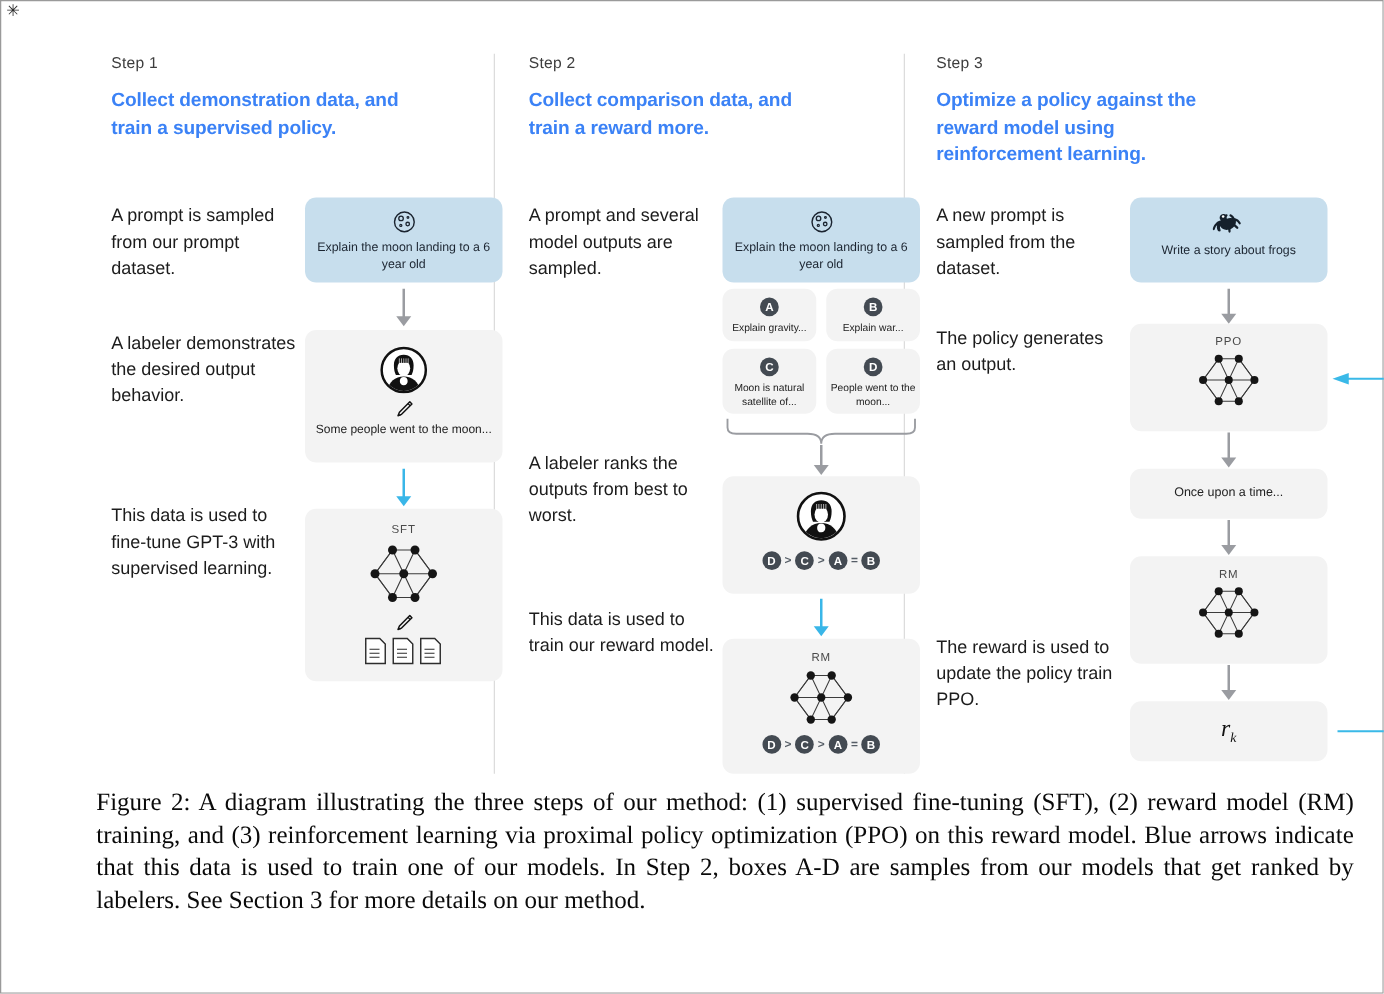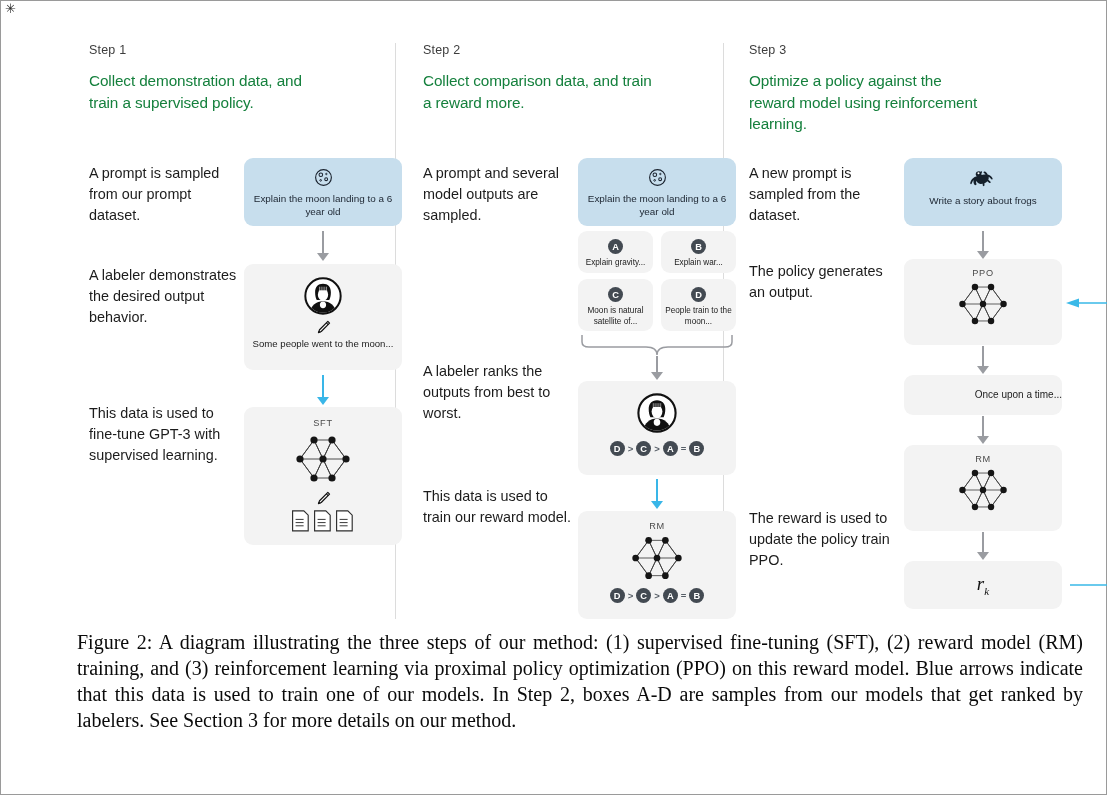--- a/index.html
+++ b/index.html
@@ -57,22 +57,22 @@
 
   .step-label {
     font-size: 12.5px;
     color: #3d3d3d;
     letter-spacing: .2px;
     margin: 0 0 13px 0;
     font-weight: 400;
   }
   .step-title {
     font-size: 15.3px;
-    font-weight: normal;
-    color: #15803d;
+    font-weight: bold;
+    color: #3b82f6;
     line-height: 1.42;
     letter-spacing: -.1px;
     margin: 0;
     max-width: 230px;
   }
 
   .desc {
     position: absolute;
     left: 0;
     font-size: 14.4px;
@@ -340,21 +340,21 @@
         <div class="box" style="left:83px; top:188px; width:75px; height:42px; padding-top:6px">
           <span class="letter-badge">B</span>
           <div class="box-caption" style="margin-top:3px; font-size:8.2px">Explain war...</div>
         </div>
         <div class="box" style="left:0; top:236px; width:75px; height:52px; padding-top:6px">
           <span class="letter-badge">C</span>
           <div class="box-caption" style="margin-top:3px; font-size:8.2px; line-height:1.3">Moon is natural satellite of...</div>
         </div>
         <div class="box" style="left:83px; top:236px; width:75px; height:52px; padding-top:6px">
           <span class="letter-badge">D</span>
-          <div class="box-caption" style="margin-top:3px; font-size:8.2px; line-height:1.3">People train to the moon...</div>
+          <div class="box-caption" style="margin-top:3px; font-size:8.2px; line-height:1.3">People went to the moon...</div>
         </div>
 
         <div class="brace" style="left:0; top:291px; width:158px; height:24px">
           <svg width="158" height="24" viewBox="0 0 158 24">
             <path d="M4 1 L4 8 Q4 13 11 13 L68 13 Q79 13 79 21
                      M154 1 L154 8 Q154 13 147 13 L90 13 Q79 13 79 21" fill="none" stroke="#9a9ca1" stroke-width="1.5"></path>
           </svg>
         </div>
         <div class="arrow" style="left:73px; top:313px; height:26px">
           <div class="shaft" style="height:18px"></div>
@@ -475,21 +475,21 @@
               </g>
             </svg>
           </div>
         </div>
 
         <div class="arrow" style="left:73px; top:303px; height:30px">
           <div class="shaft" style="height:22px"></div>
           <div class="head" style="top:20px"></div>
         </div>
 
-        <div class="box" style="left:0; top:332px; width:158px; height:40px; display:flex; align-items:center; justify-content:flex-end">
+        <div class="box" style="left:0; top:332px; width:158px; height:40px; display:flex; align-items:center; justify-content:center">
           <div class="box-caption" style="font-size:10px">Once upon a time...</div>
         </div>
 
         <div class="arrow" style="left:73px; top:373px; height:30px">
           <div class="shaft" style="height:22px"></div>
           <div class="head" style="top:20px"></div>
         </div>
 
         <div class="box" style="left:0; top:402px; width:158px; height:86px; padding-top:9px">
           <div class="net-label">RM</div>

